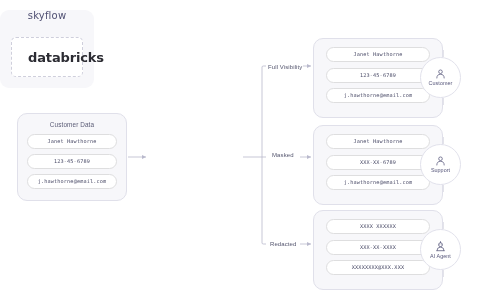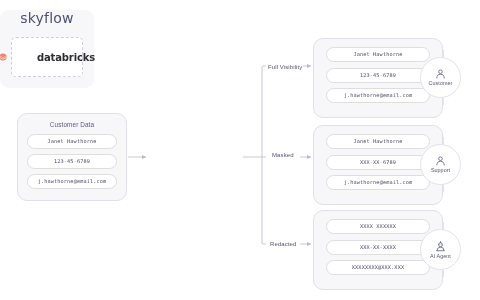--- a/index.html
+++ b/index.html
@@ -67,21 +67,21 @@
     left: 148px;
     top: 98px;
     width: 94px;
     height: 78px;
     background: #f7f7fa;
     border: none;
     border-radius: 9px;
   }
   #skyflow-label {
     text-align: center;
-    font-size: 14px;
+    font-size: 10px;
     color: #4f4f72;
     letter-spacing: .2px;
     margin-top: 10px;
     font-family: "DejaVu Sans", sans-serif;
   }
   #databricks-box {
     position: absolute;
     left: 11px;
     top: 27px;
     width: 72px;
@@ -94,21 +94,21 @@
     justify-content: center;
     gap: 3px;
     box-sizing: border-box;
   }
   #databricks-logo {
     width: 8px;
     height: 8px;
     flex: 0 0 auto;
   }
   #databricks-wordmark {
-    font-size: 10px;
+    font-size: 13px;
     font-weight: bold;
     color: #2c2c33;
     letter-spacing: -.15px;
     font-family: "DejaVu Sans", sans-serif;
     padding-left: 27px;
   }
 
   
   .out-card {
     width: 130px;

